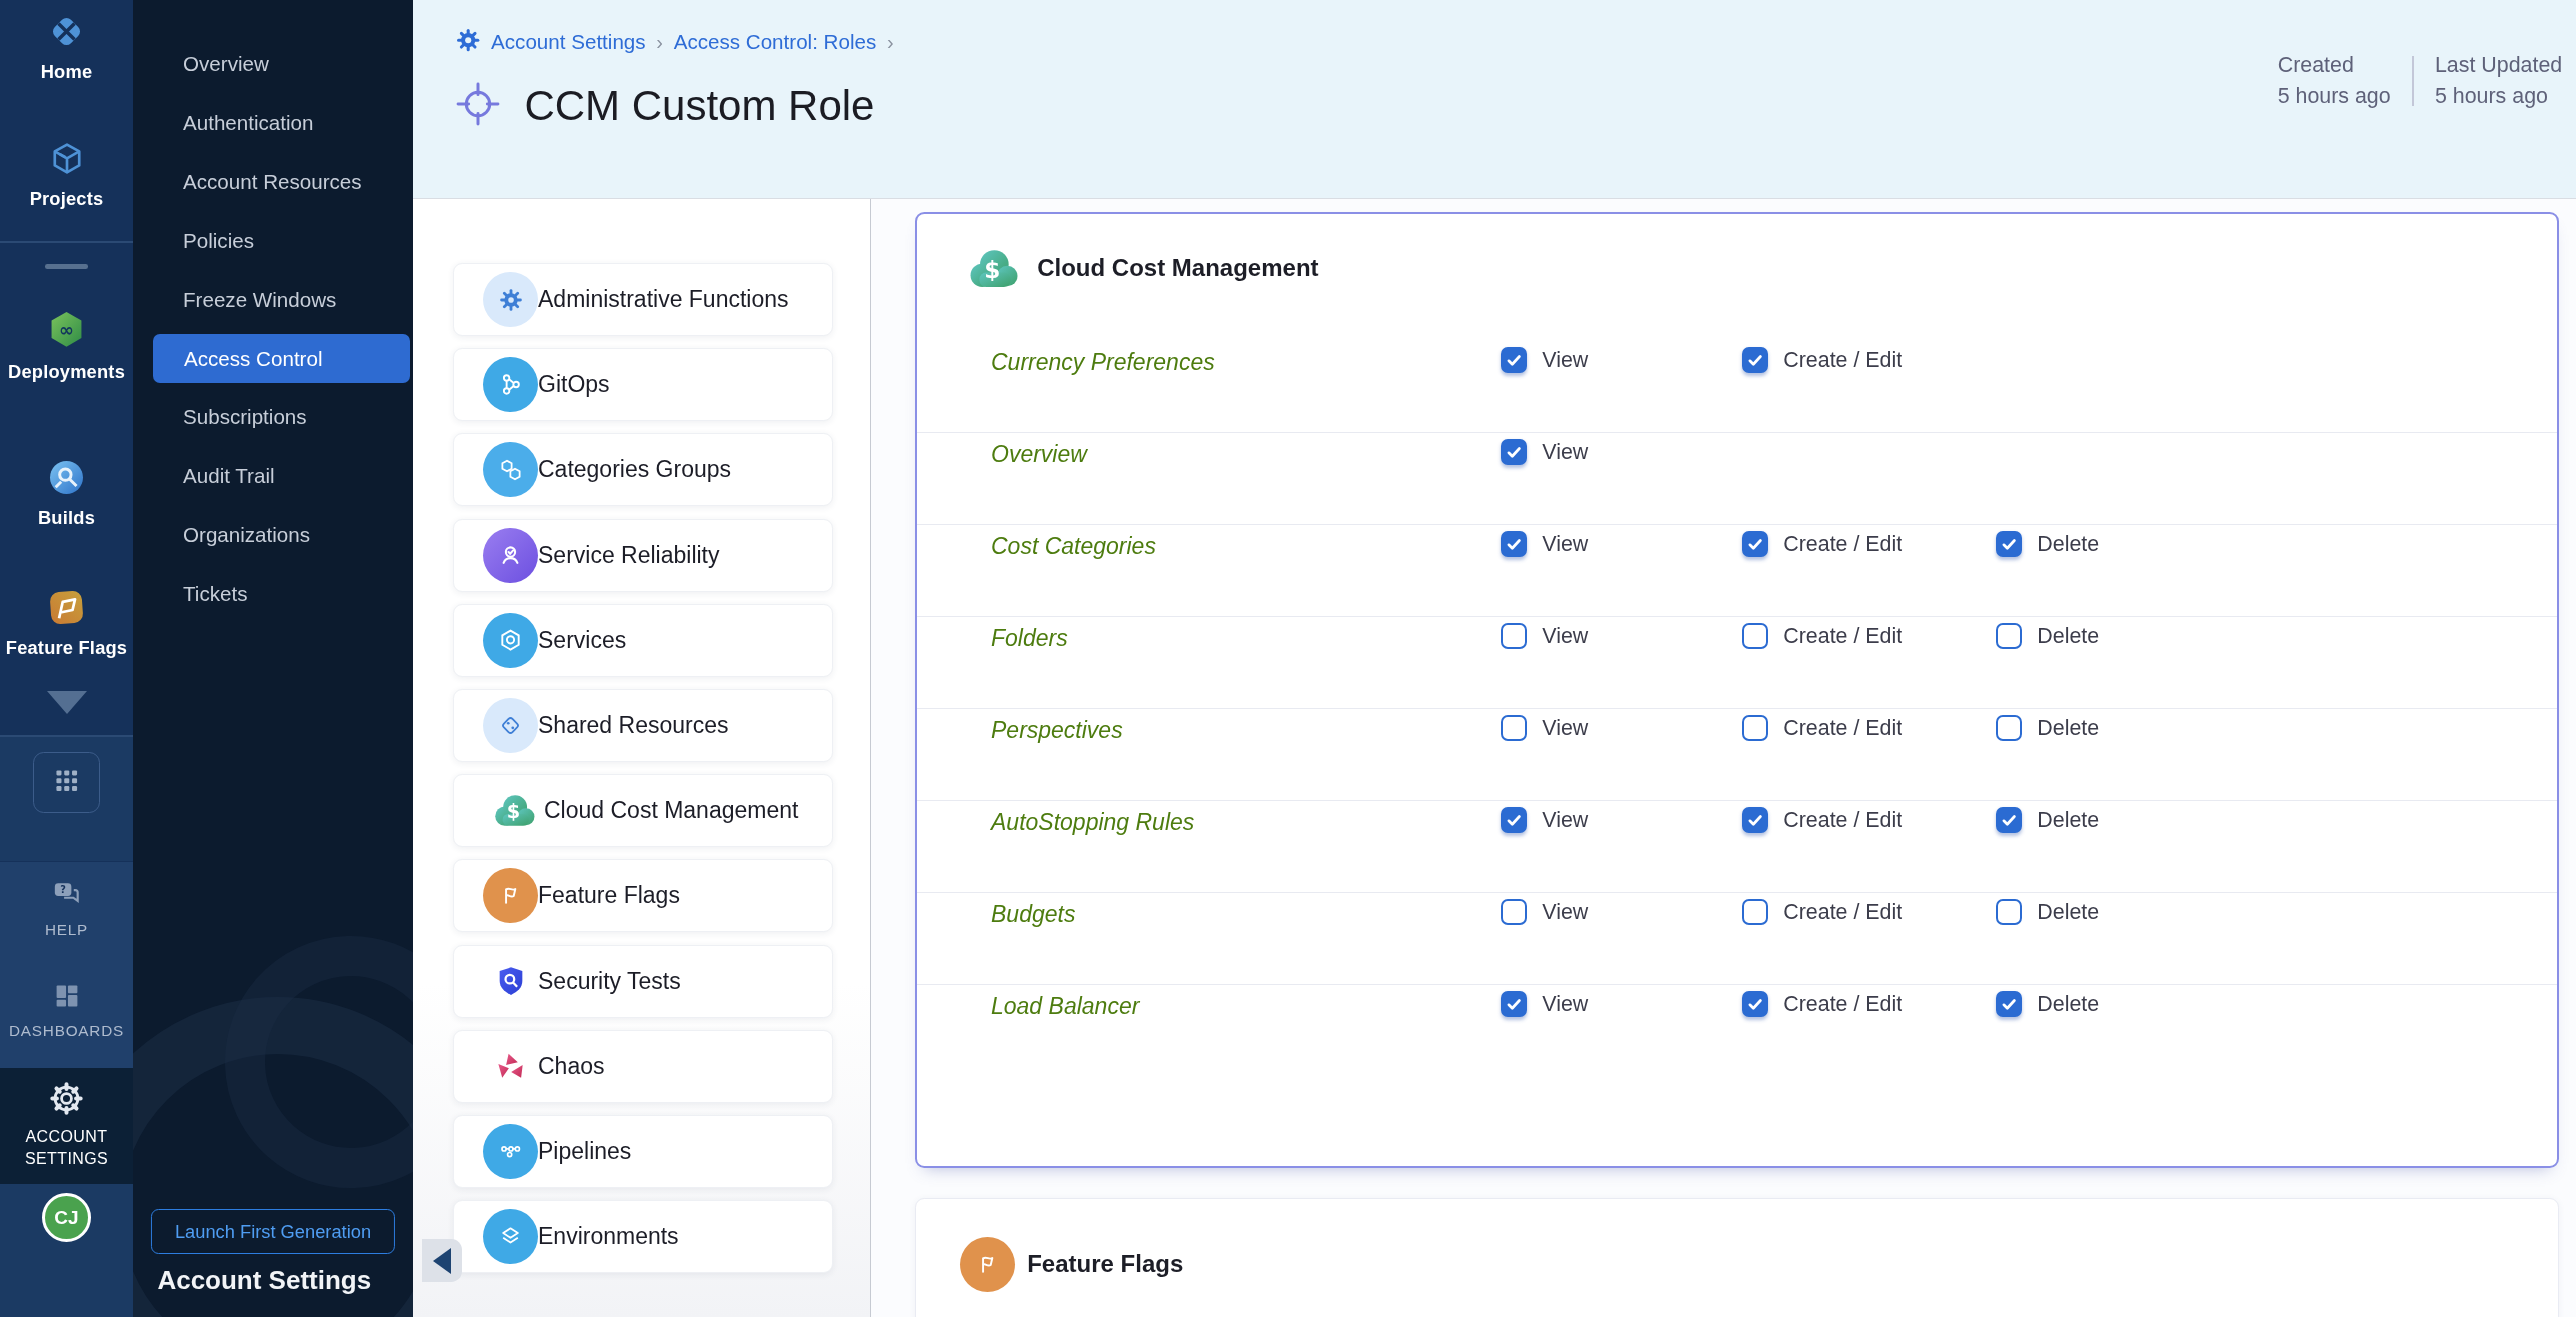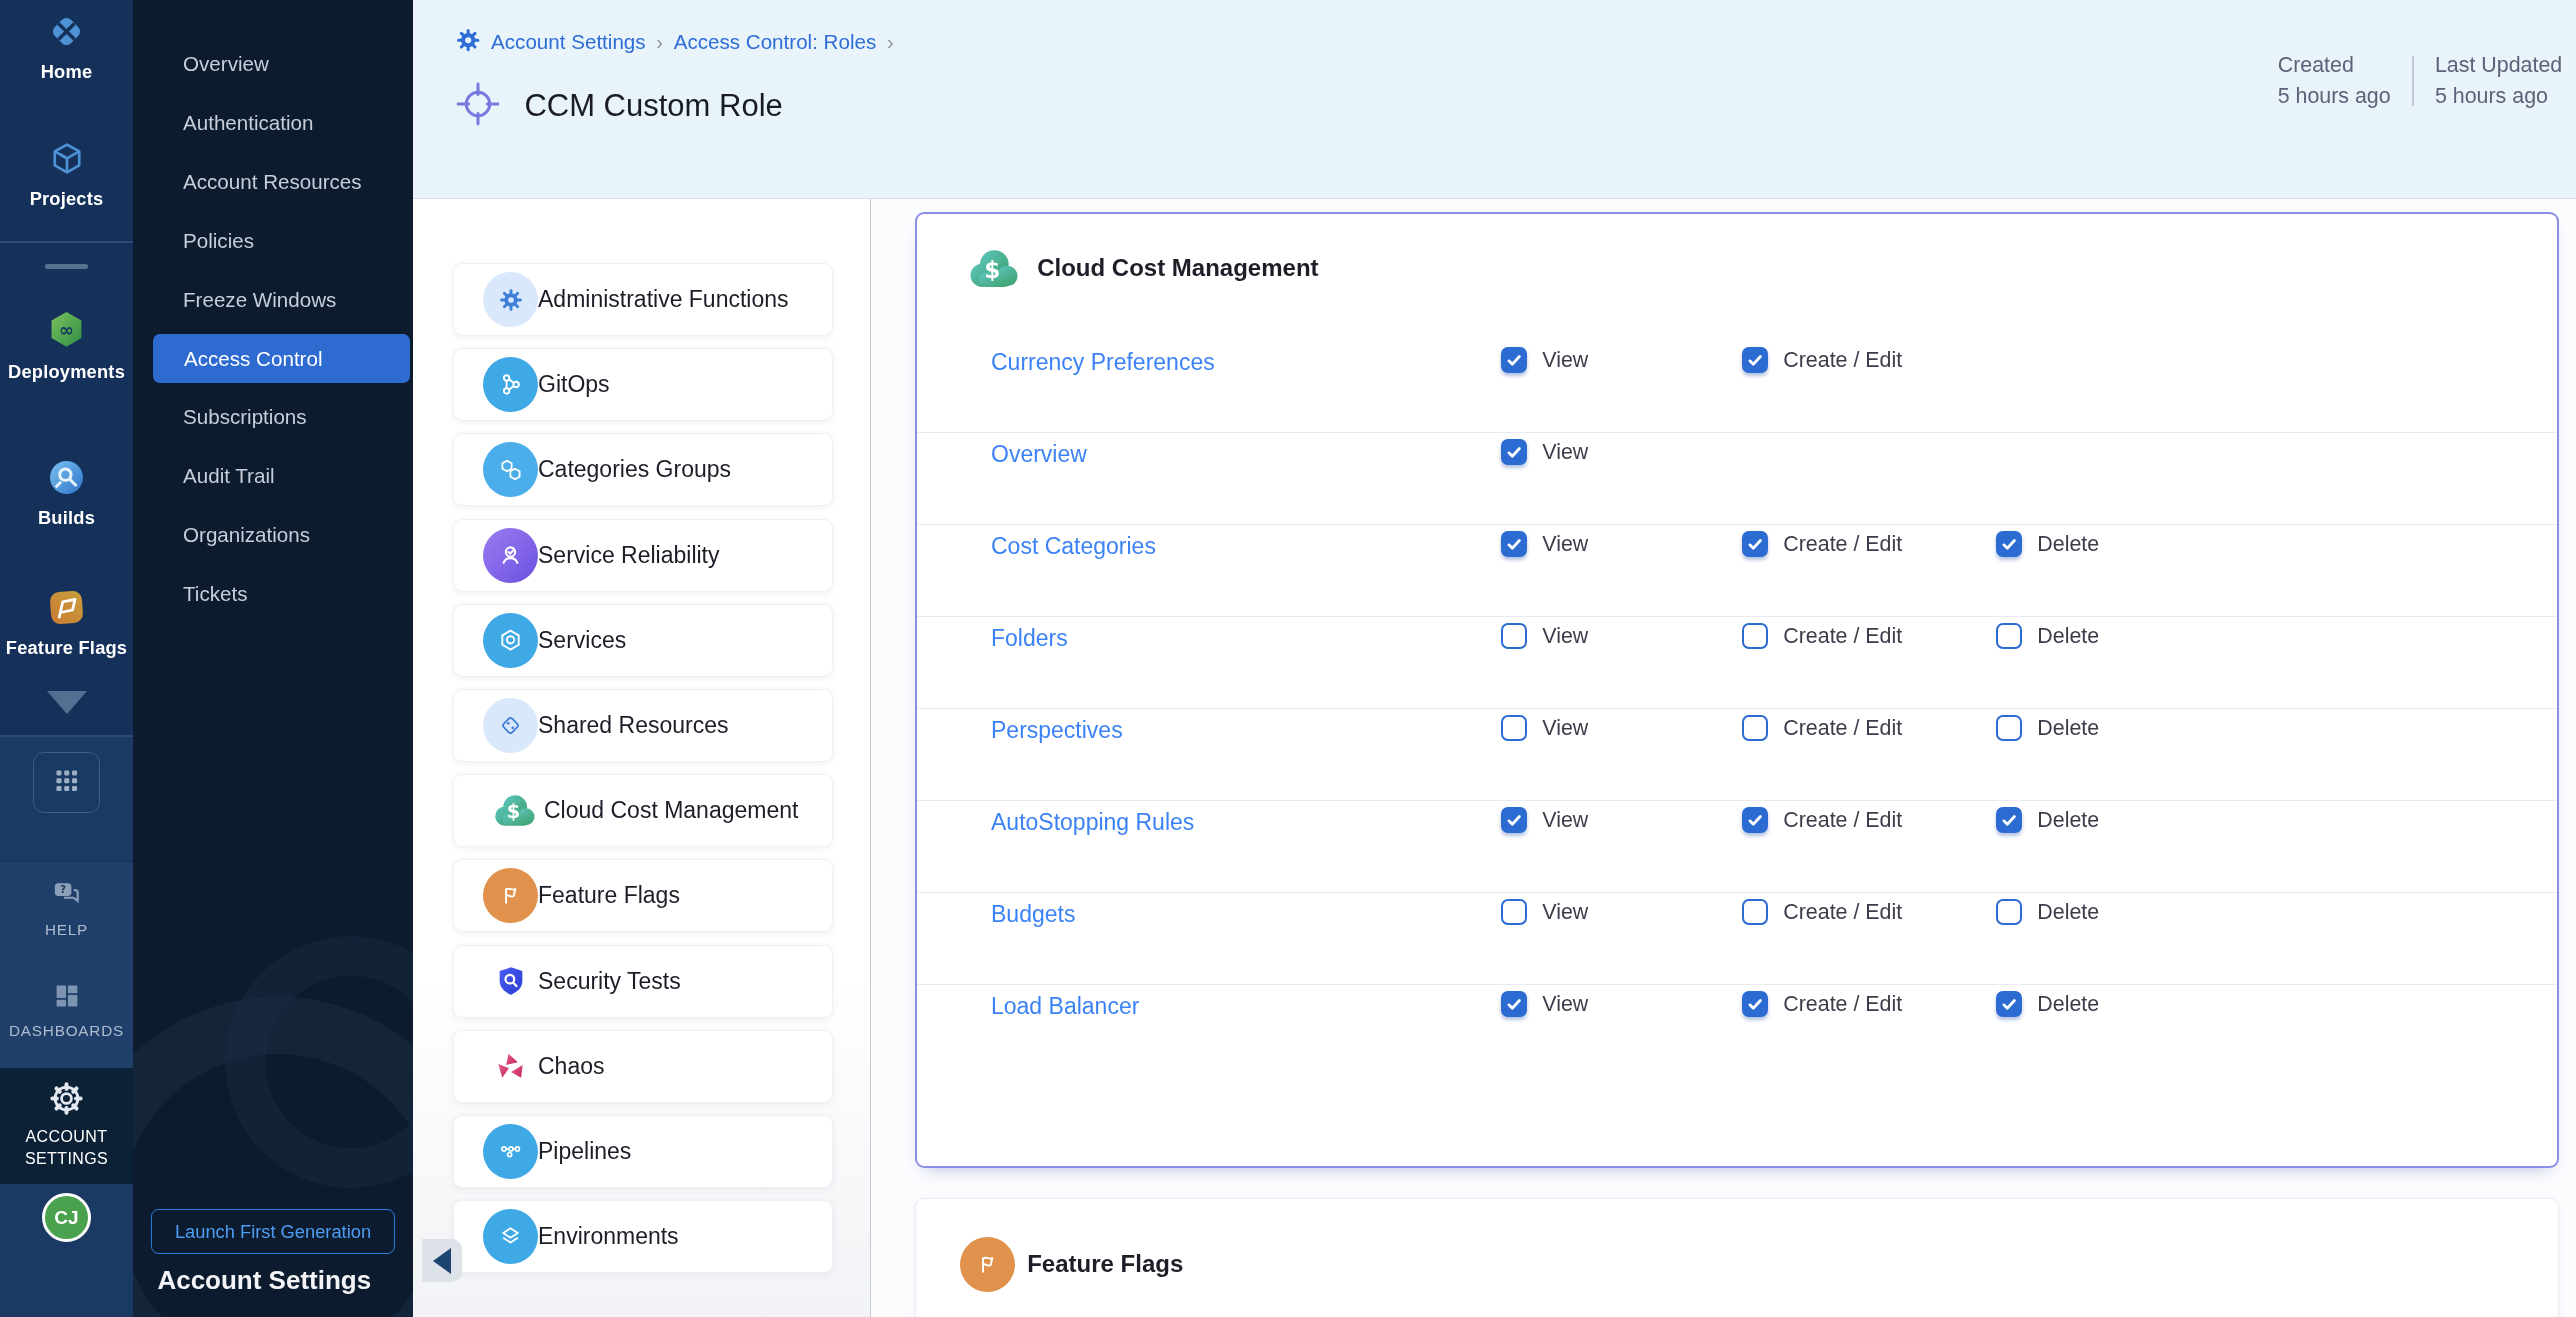--- a/index.html
+++ b/index.html
@@ -35,21 +35,21 @@
   .subnav-footer{position:absolute;left:24.4px;top:1265px;color:#f2f4f7;font-size:26px;font-weight:700;}
   .collapse-tab{position:absolute;left:422px;top:1239px;width:40px;height:43px;background:#dde1e8;border-radius:0 10.7px 10.7px 0;display:flex;align-items:center;justify-content:center;cursor:pointer;z-index:30;}
   .collapse-tri{width:0;height:0;border-top:13px solid transparent;border-bottom:13px solid transparent;border-right:18.3px solid #1d4371;}
 
   
   .header-band{position:absolute;left:413px;top:0;right:0;height:199px;background:#e8f4fa;border-bottom:1.5px solid #d9dde3;z-index:5;}
   .breadcrumb{position:absolute;left:43px;top:27.5px;display:flex;align-items:center;gap:10.7px;font-size:20.6px;font-weight:500;}
   .crumb-link{color:#2e6cd6;cursor:pointer;}
   .crumb-sep{color:#8b93a0;font-size:20px;}
   .title-row{position:absolute;left:40px;top:79px;display:flex;align-items:center;gap:21.4px;}
-  .page-title{font-size:31px;color:#1b1c23;font-weight:500;text-align:center;}
+  .page-title{font-size:42px;color:#1b1c23;font-weight:500;text-align:center;}
   .meta{position:absolute;right:13.8px;top:53px;display:flex;align-items:stretch;}
   .meta-col{display:flex;flex-direction:column;gap:6.1px;font-size:21.4px;color:#5e6179;white-space:nowrap;}
   .meta-div{width:1.5px;background:#c3c7d8;margin:3.1px 21.4px;}
 
   
   .modulecol{position:absolute;left:413px;top:199px;width:458px;bottom:0;background:linear-gradient(#ffffff 70%,#f2f3f6);border-right:1.5px solid #c6cad2;z-index:4;}
   .module-card{margin:0 37px 12.2px 40px;height:73px;background:#fff;border:1.5px solid #eef0f4;border-radius:9.2px;box-shadow:0 1.5px 6.1px rgba(40,50,90,.07);display:flex;align-items:center;padding-left:29px;cursor:pointer;}
   .module-card:first-child{margin-top:64px;}
   .mod-label{font-size:23px;color:#1c1d27;font-weight:500;white-space:nowrap;}
   .icz{width:55px;height:55px;border-radius:50%;display:flex;align-items:center;justify-content:center;flex:0 0 auto;}
@@ -61,21 +61,21 @@
   .icz.bg-none{background:transparent;}
 
   
   .main-area{position:absolute;left:872px;top:199px;right:0;bottom:0;background:#fbfcfe;}
   .perm-panel{position:absolute;left:915px;top:212px;width:1644px;background:#fff;border:2.3px solid #8a8fe6;border-radius:9.2px;box-shadow:0 9.2px 15.3px -9.2px rgba(100,110,180,.45);z-index:6;}
   .panel-head{height:127px;display:flex;align-items:center;padding-left:44px;padding-bottom:18.3px;gap:12.2px;}
   .panel-title{font-size:24px;font-weight:700;color:#1d1e27;}
   .perm-rows{padding:0;}
   .perm-row{display:grid;grid-template-columns:510px 241px 254px 1fr;padding:6.1px 0 0 74px;height:92px;border-bottom:1.5px solid #e8eaf1;align-items:start;}
   .perm-row:last-child{border-bottom:none;}
-  .perm-resource{font-size:23px;color:#3b82f6;padding-top:1.5px;}
+  .perm-resource{font-size:23px;color:#4d7c0f;padding-top:1.5px;font-style:italic;}
   .perm-cell{display:flex;align-items:center;gap:15.3px;}
   .cb{width:26px;height:26px;border-radius:6.9px;border:2.3px solid #2b6bd2;background:#fff;display:flex;align-items:center;justify-content:center;cursor:pointer;flex:0 0 auto;}
   .cb.checked{background:#2b6bd2;box-shadow:0 2.3px 3.8px rgba(40,80,170,.35);}
   .cb-label{font-size:21.4px;color:#3c3d4b;white-space:nowrap;}
   .panel-footpad{height:89px;}
 
   .next-panel{position:absolute;left:915px;top:1198px;width:1644px;height:321px;background:#fff;border:1.5px solid #e9ebf3;border-radius:9.2px;box-shadow:0 1.5px 7.6px rgba(50,60,100,.06);z-index:6;}
   .next-head{height:130px;display:flex;align-items:center;padding-left:44px;gap:12.2px;}
 </style>
 </head>

